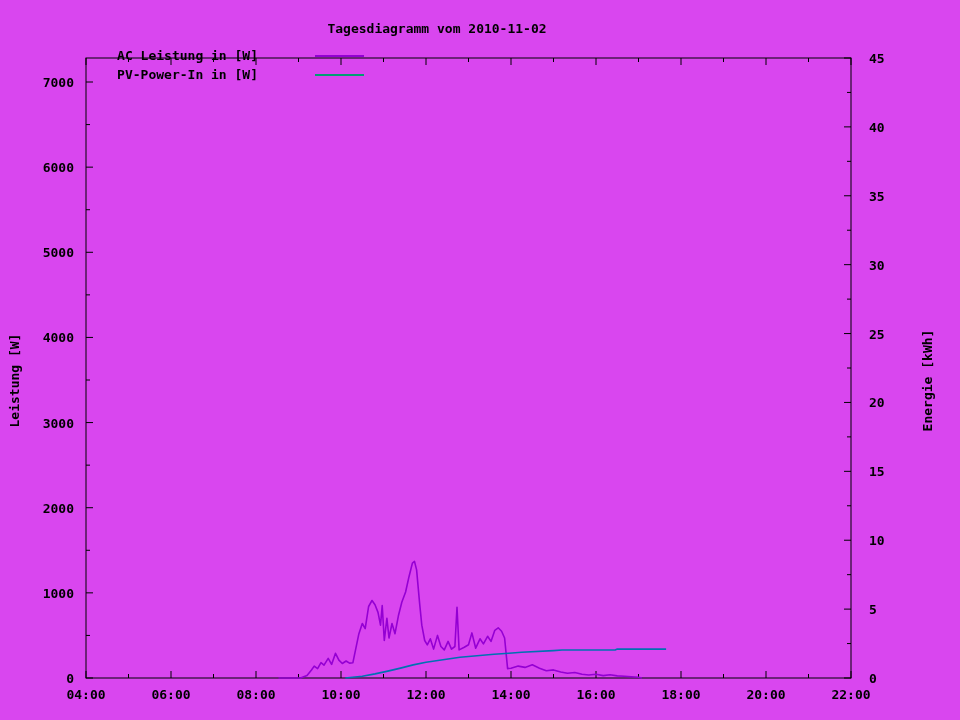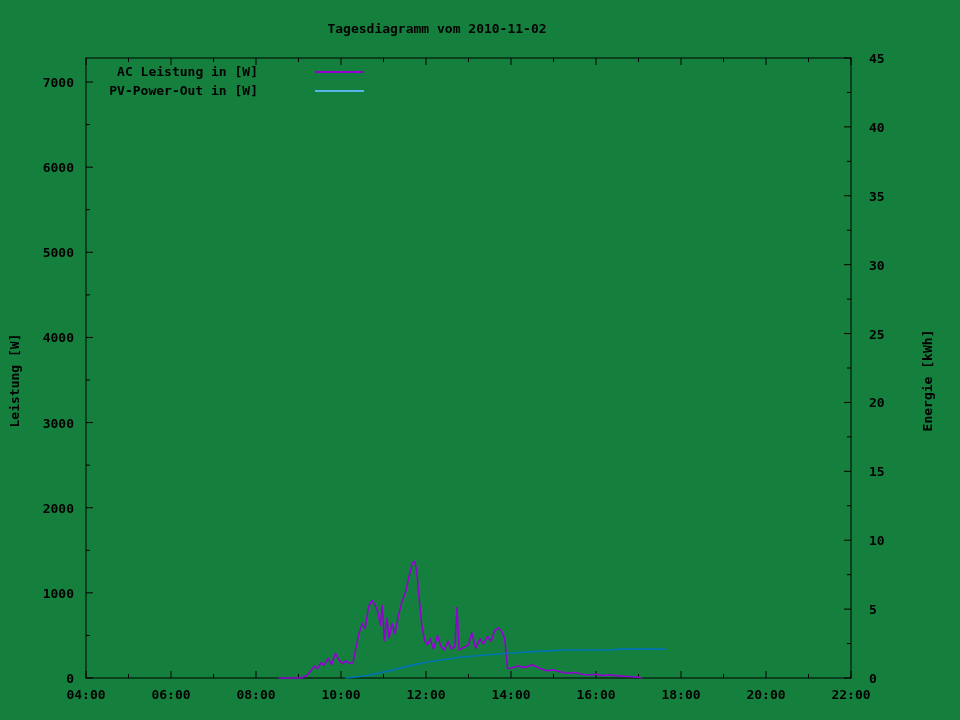--- a/index.html
+++ b/index.html
@@ -1,19 +1,19 @@
 <!DOCTYPE html>
 <html><head>
 <meta charset="utf-8">
 <style>
   html, body { margin: 0; padding: 0; background: #ffffff; }
   #canvas {
     position: relative;
     width: 960px; height: 720px;
-    background: #15803d;
+    background: #d946ef;
     font-family: "DejaVu Sans Mono", "Liberation Mono", monospace;
     font-weight: bold;
     color: #000;
     overflow: hidden;
   }
   #chart-title {
     position: absolute;
     left: 0; top: 21px; width: 874px;
     text-align: center;
     font-size: 13px;
@@ -36,21 +36,21 @@
     left: 862px; top: 373px;
     width: 130px;
     transform: rotate(-90deg);
     transform-origin: center center;
     font-size: 13px;
     text-align: center;
     white-space: pre;
   }
   #legend {
     position: absolute;
-    left: 86px; top: 62px;
+    left: 86px; top: 46px;
   }
   .legend-row {
     display: flex;
     align-items: center;
     height: 19px;
   }
   .legend-label {
     display: inline-block;
     width: 172px;
     text-align: right;
@@ -184,17 +184,17 @@
       <polyline points="278.5,678.0 300.6,678.0 307.0,675.4 311.3,670.3 314.2,666.1 317.6,668.6 321.0,662.7 324.0,665.2 328.2,658.4 331.6,664.4 335.5,653.3 338.9,660.1 342.3,663.5 346.1,661.0 349.5,663.1 352.9,662.7 358.9,633.7 362.3,623.5 365.2,628.6 368.6,606.5 372.0,600.5 375.0,604.8 378.0,612.4 380.5,625.2 382.2,605.6 384.3,640.5 386.9,618.4 389.0,638.0 392.0,623.5 395.0,633.7 398.4,615.8 401.8,602.2 405.6,592.0 409.0,576.7 412.4,563.1 414.5,561.4 416.6,569.9 419.6,603.1 421.8,625.2 424.7,640.5 427.3,644.8 430.3,638.8 433.6,649.1 437.5,635.4 440.9,646.5 444.3,649.9 448.1,641.4 451.5,649.1 454.9,646.5 457.0,607.3 459.1,649.9 464.3,647.3 468.5,644.8 471.9,632.9 475.7,648.2 480.0,638.8 483.4,643.9 487.6,636.3 491.0,641.4 494.8,630.3 498.2,627.8 501.6,631.2 504.6,638.0 507.6,668.6 511.0,668.2 518.2,666.1 525.0,667.4 532.3,664.8 539.5,668.2 546.3,670.8 553.5,669.9 560.7,672.0 567.5,673.3 574.8,672.5 582.0,674.2 588.8,675.0 596.0,674.2 603.2,675.6 610.0,674.8 617.3,675.9 624.5,676.3 631.3,676.8 638.5,677.3 641.9,678.0" fill="none" stroke="#9400D3" stroke-width="1.6" stroke-linejoin="round"></polyline>
       <polyline points="345.3,678.0 362.3,676.3 375.0,673.9 387.8,671.1 400.5,668.1 413.2,664.9 426.0,662.2 443.0,659.7 460.0,657.3 477.0,655.7 494.0,654.2 508.9,653.2 521.6,652.2 553.5,650.6 562.0,650.0 615.1,650.0 617.3,649.1 666.1,649.1" fill="none" stroke="#0072B2" stroke-width="1.6" stroke-linejoin="round"></polyline>
     </svg>
 
   <div id="legend">
       <div class="legend-row">
         <span class="legend-label">AC Leistung in [W]</span>
         <span class="legend-line" style="background: rgb(148, 0, 211);"></span>
       </div>
       <div class="legend-row">
-        <span class="legend-label">PV-Power-Out in [W]</span>
-        <span class="legend-line" style="background: rgb(86, 180, 233);"></span>
+        <span class="legend-label">PV-Power-In in [W]</span>
+        <span class="legend-line" style="background: rgb(0, 158, 115);"></span>
       </div>
     </div>
 </div>
 
 </body></html>

